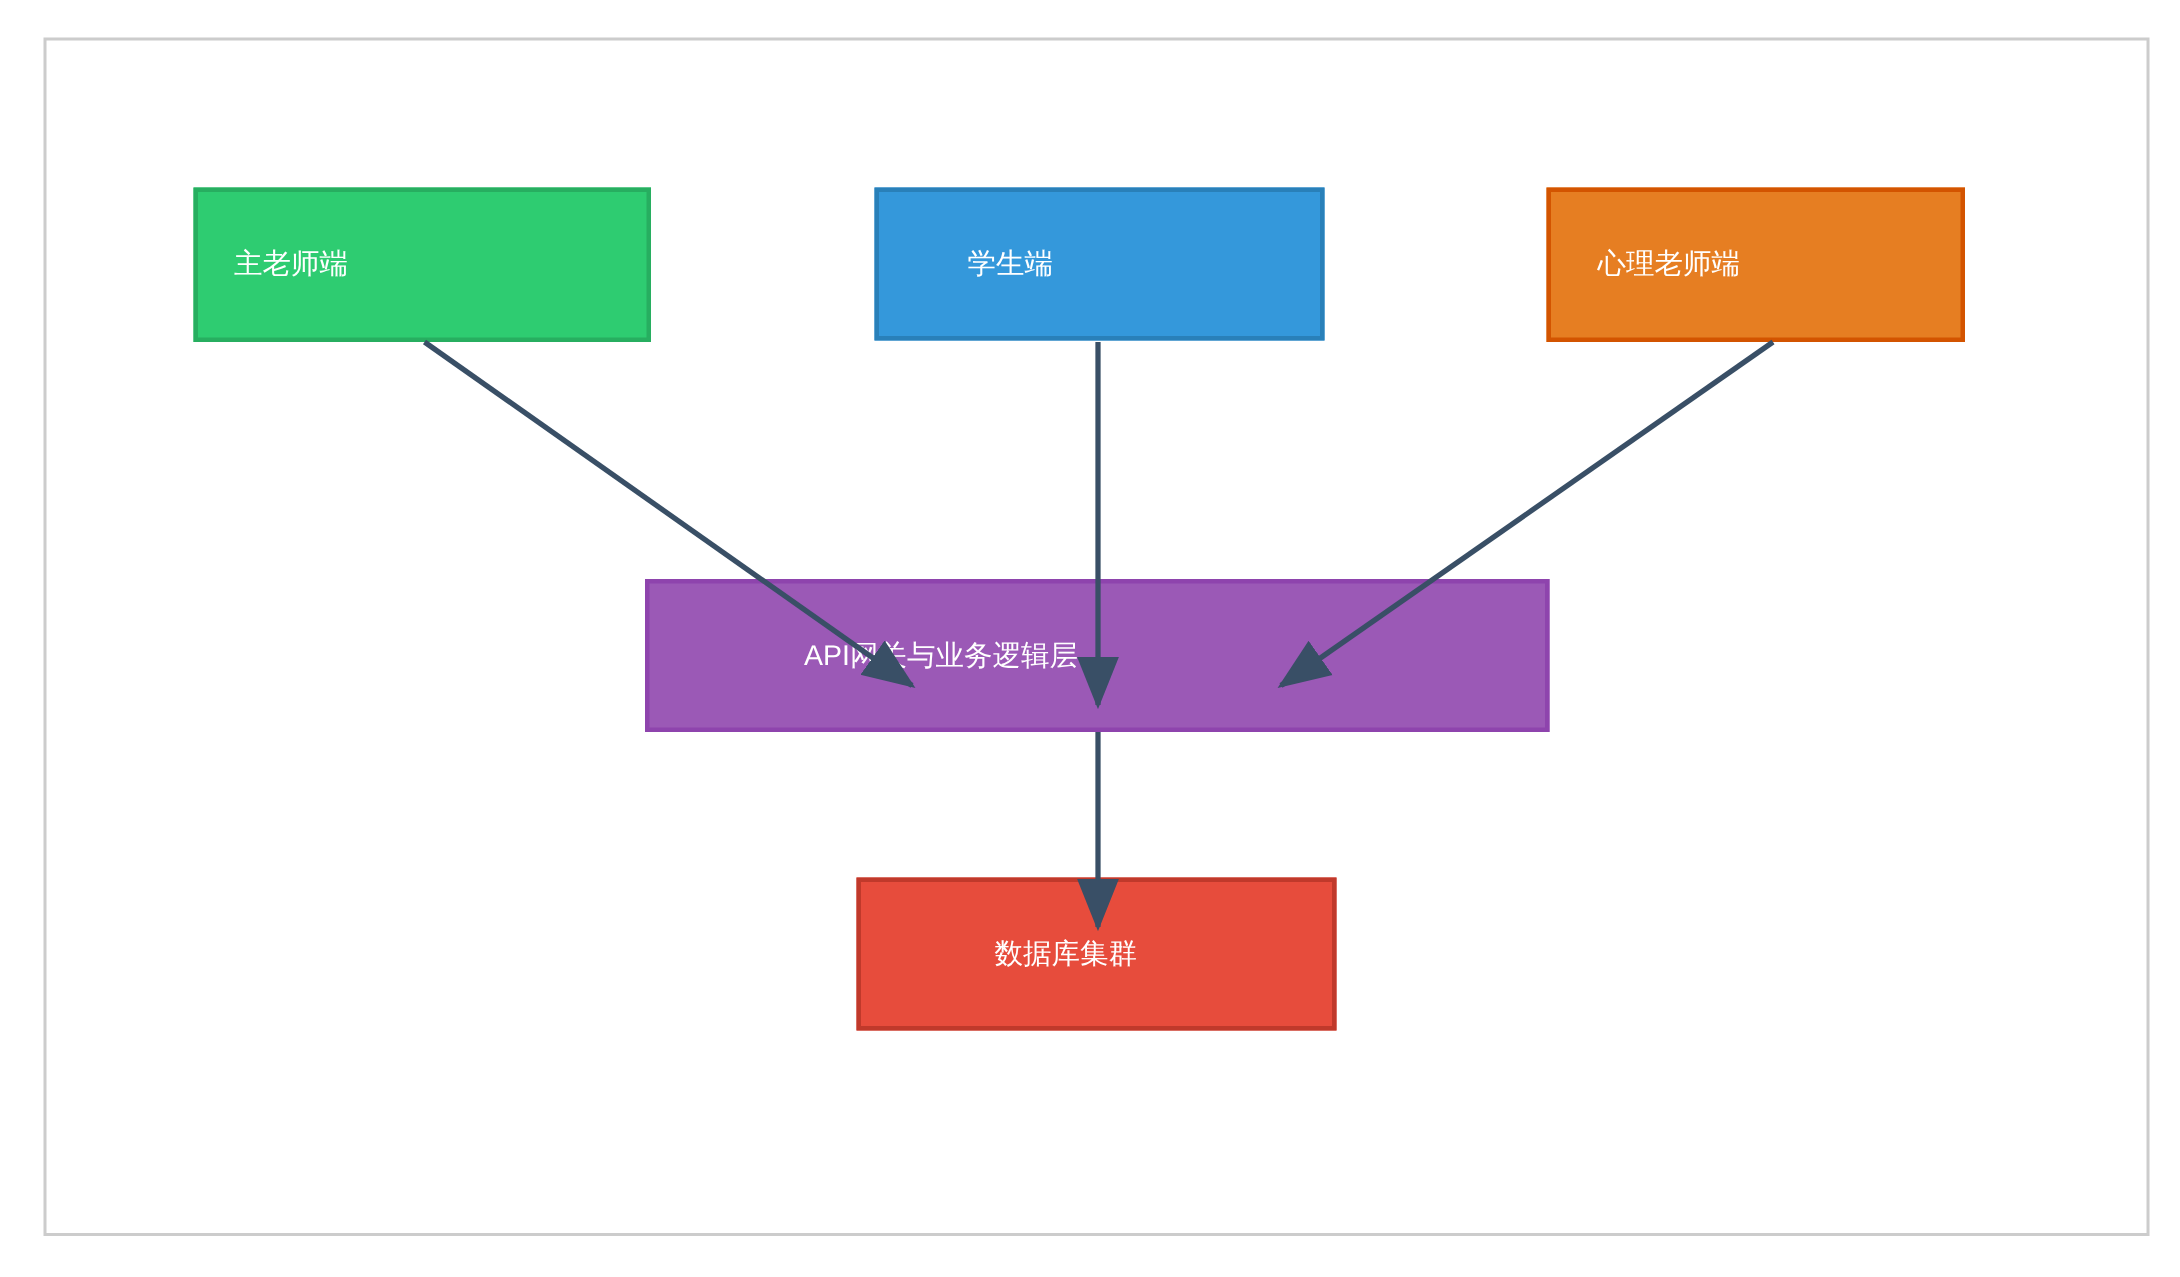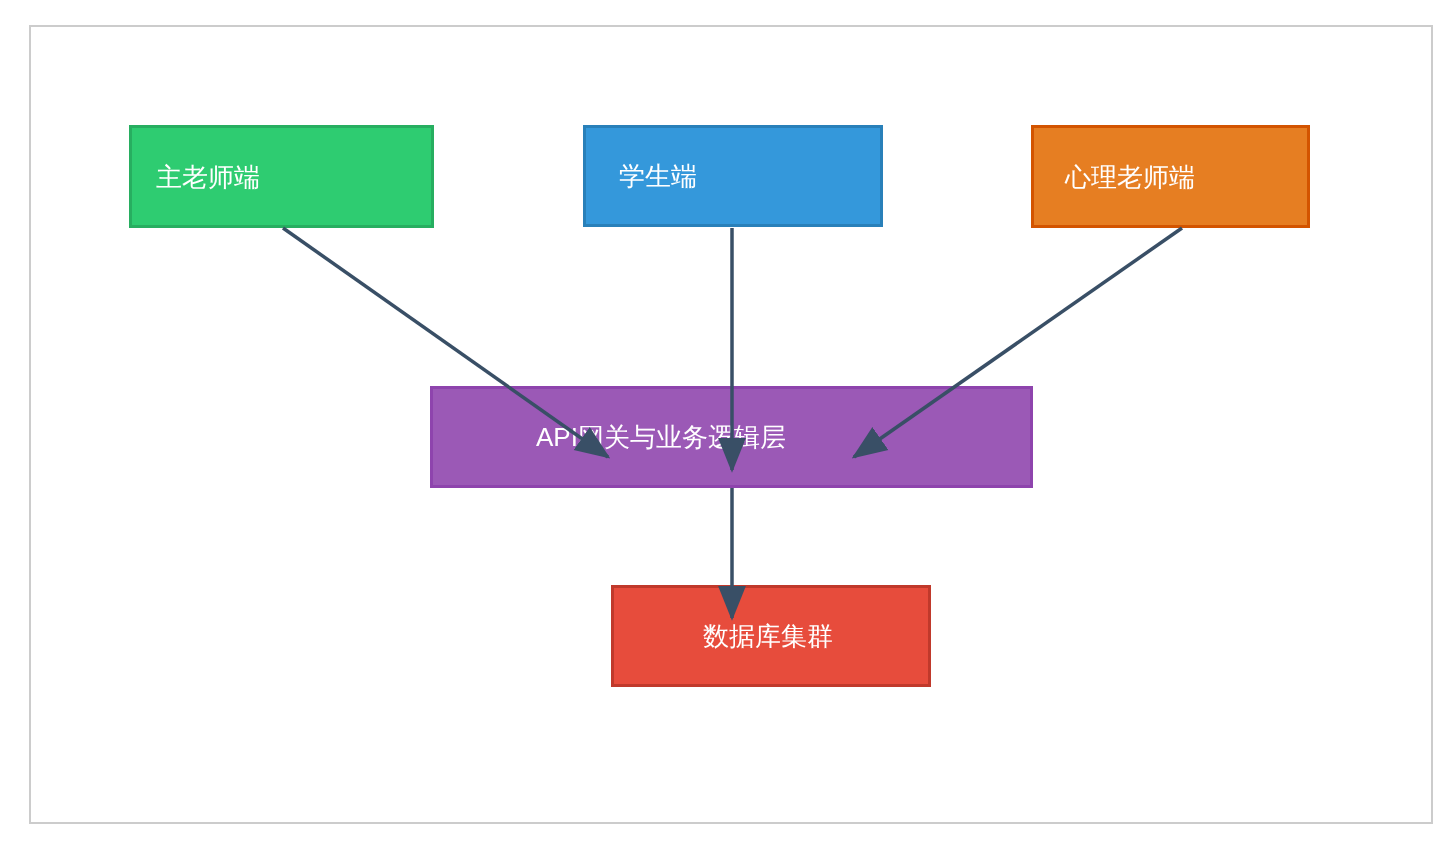--- a/index.html
+++ b/index.html
@@ -25,50 +25,49 @@
     border: 2px solid #cccccc;
     box-sizing: border-box;
     background: #ffffff;
   }
   .node {
     position: absolute;
     box-sizing: border-box;
     display: flex;
     align-items: center;
     color: #ffffff;
-    font-size: 26px;
+    font-size: 19px;
     line-height: 1;
     white-space: nowrap;
   }
   .node span { display: inline-block; }
   .node-green {
     left: 129px; top: 125px; width: 305px; height: 103px;
     background: #2ecc71; border: 3px solid #27ae60;
     padding-left: 24px;
   }
   .node-blue {
     left: 583px; top: 125px; width: 300px; height: 102px;
     background: #3498db; border: 3px solid #2980b9;
-    padding-left: 33px;
+    padding-left: 59px;
   }
   .node-orange {
     left: 1031px; top: 125px; width: 279px; height: 103px;
     background: #e67e22; border: 3px solid #d35400;
     padding-left: 31px;
   }
   .node-purple {
     left: 430px; top: 386px; width: 603px; height: 102px;
     background: #9b59b6; border: 3px solid #8e44ad;
     padding-left: 103px;
   }
   .node-red {
     left: 571px; top: 585px; width: 320px; height: 102px;
     background: #e74c3c; border: 3px solid #c0392b;
     padding-left: 89px;
-    margin-left: 40px;
   }
   svg.connectors {
     position: absolute;
     left: 0; top: 0;
     width: 1453px;
     height: 851px;
     pointer-events: none;
   }
   svg.connectors line {
     stroke: #394f66;

